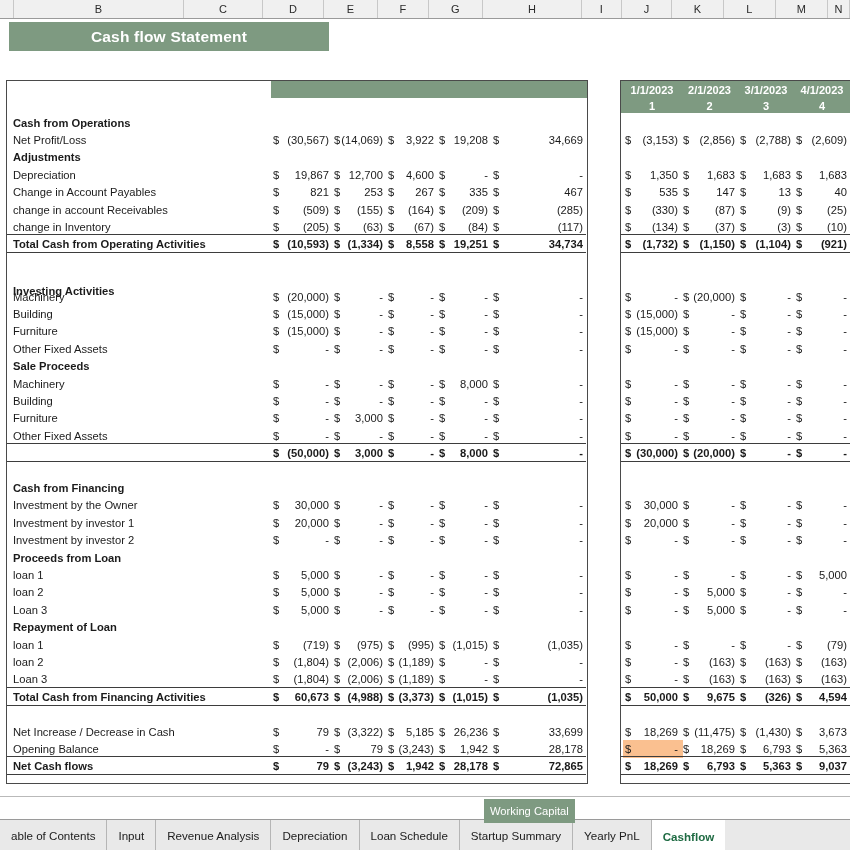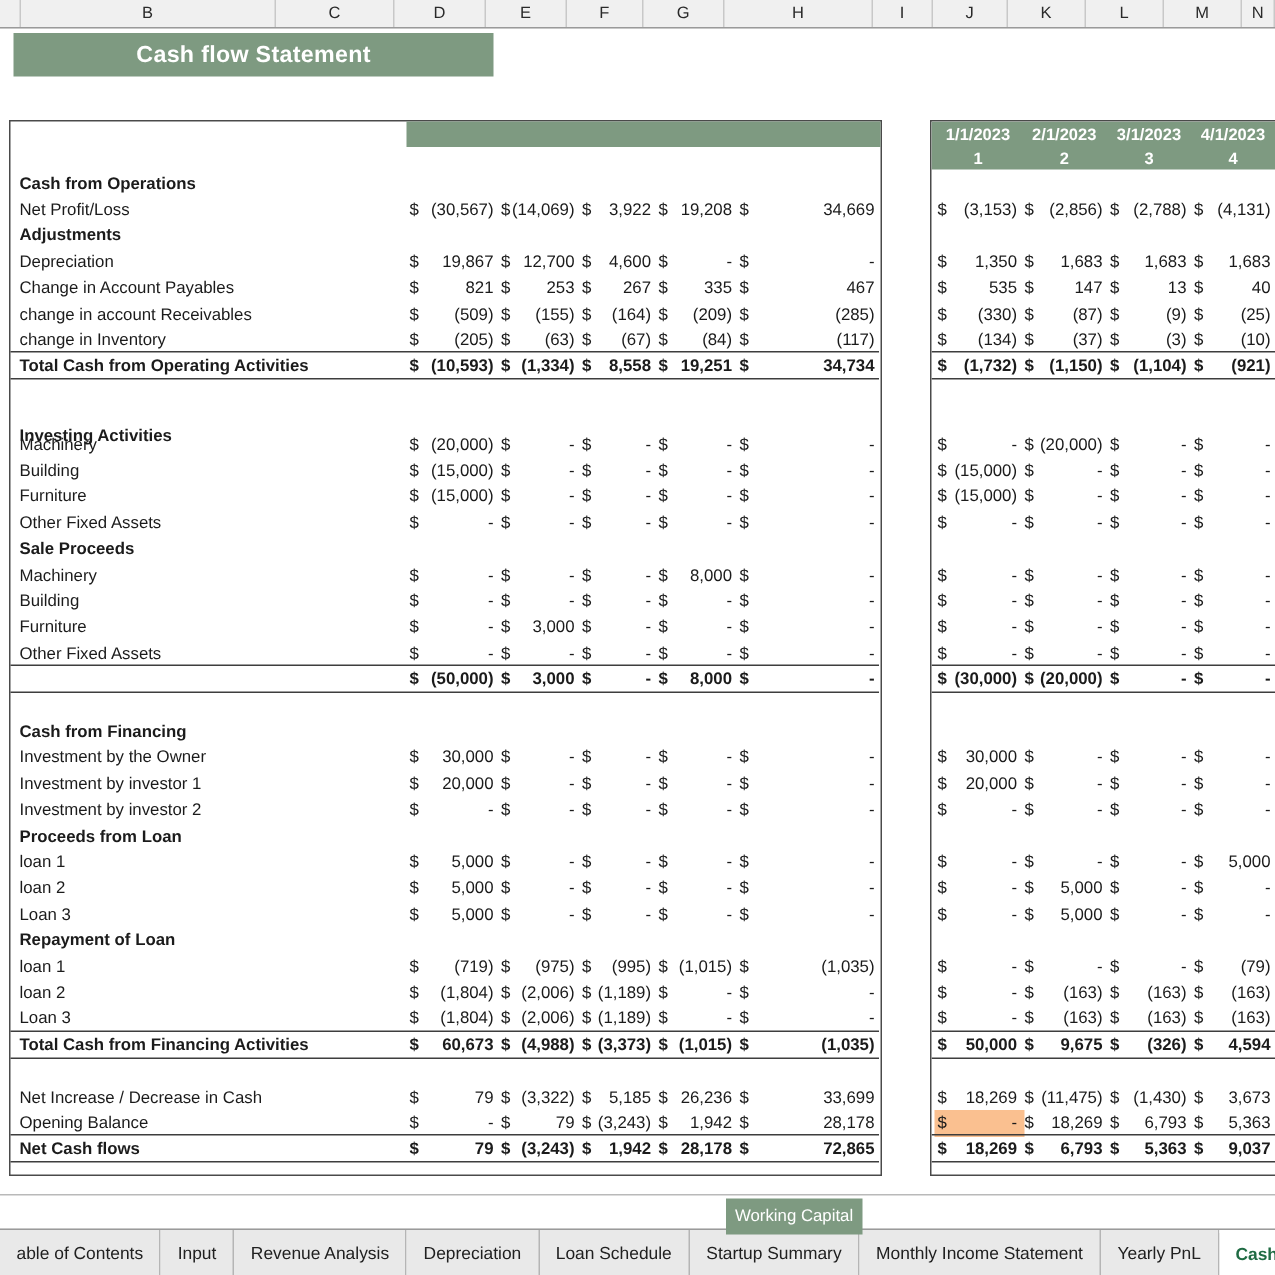--- a/index.html
+++ b/index.html
@@ -828,21 +828,21 @@
     <div class="cell" style="left: 60px; width: 57px; top: 50.4px;">
       <span class="cur">$</span>
       <span class="num">(2,856)</span>
     </div>
     <div class="cell" style="left: 117px; width: 56px; top: 50.4px;">
       <span class="cur">$</span>
       <span class="num">(2,788)</span>
     </div>
     <div class="cell" style="left: 173px; width: 56px; top: 50.4px;">
       <span class="cur">$</span>
-      <span class="num">(4,131)</span>
+      <span class="num">(2,609)</span>
     </div>
     <div class="cell" style="left: 2px; width: 58px; top: 85.2px;">
       <span class="cur">$</span>
       <span class="num">1,350</span>
     </div>
     <div class="cell" style="left: 60px; width: 57px; top: 85.2px;">
       <span class="cur">$</span>
       <span class="num">1,683</span>
     </div>
     <div class="cell" style="left: 117px; width: 56px; top: 85.2px;">
@@ -1293,23 +1293,20 @@
       <div class="tab">
         <span>Depreciation</span>
       </div>
       <div class="tab">
         <span>Loan Schedule</span>
       </div>
       <div class="tab">
         <span>Startup Summary</span>
       </div>
       <div class="tab">
-        <span>Monthly Income Statement</span>
-      </div>
-      <div class="tab">
         <span>Yearly PnL</span>
       </div>
       <div class="tab active">
         <span>Cashflow</span>
       </div>
     </div>
 </div>
 <div id="wcbadge">
   <span>Working Capital</span>
 </div>

